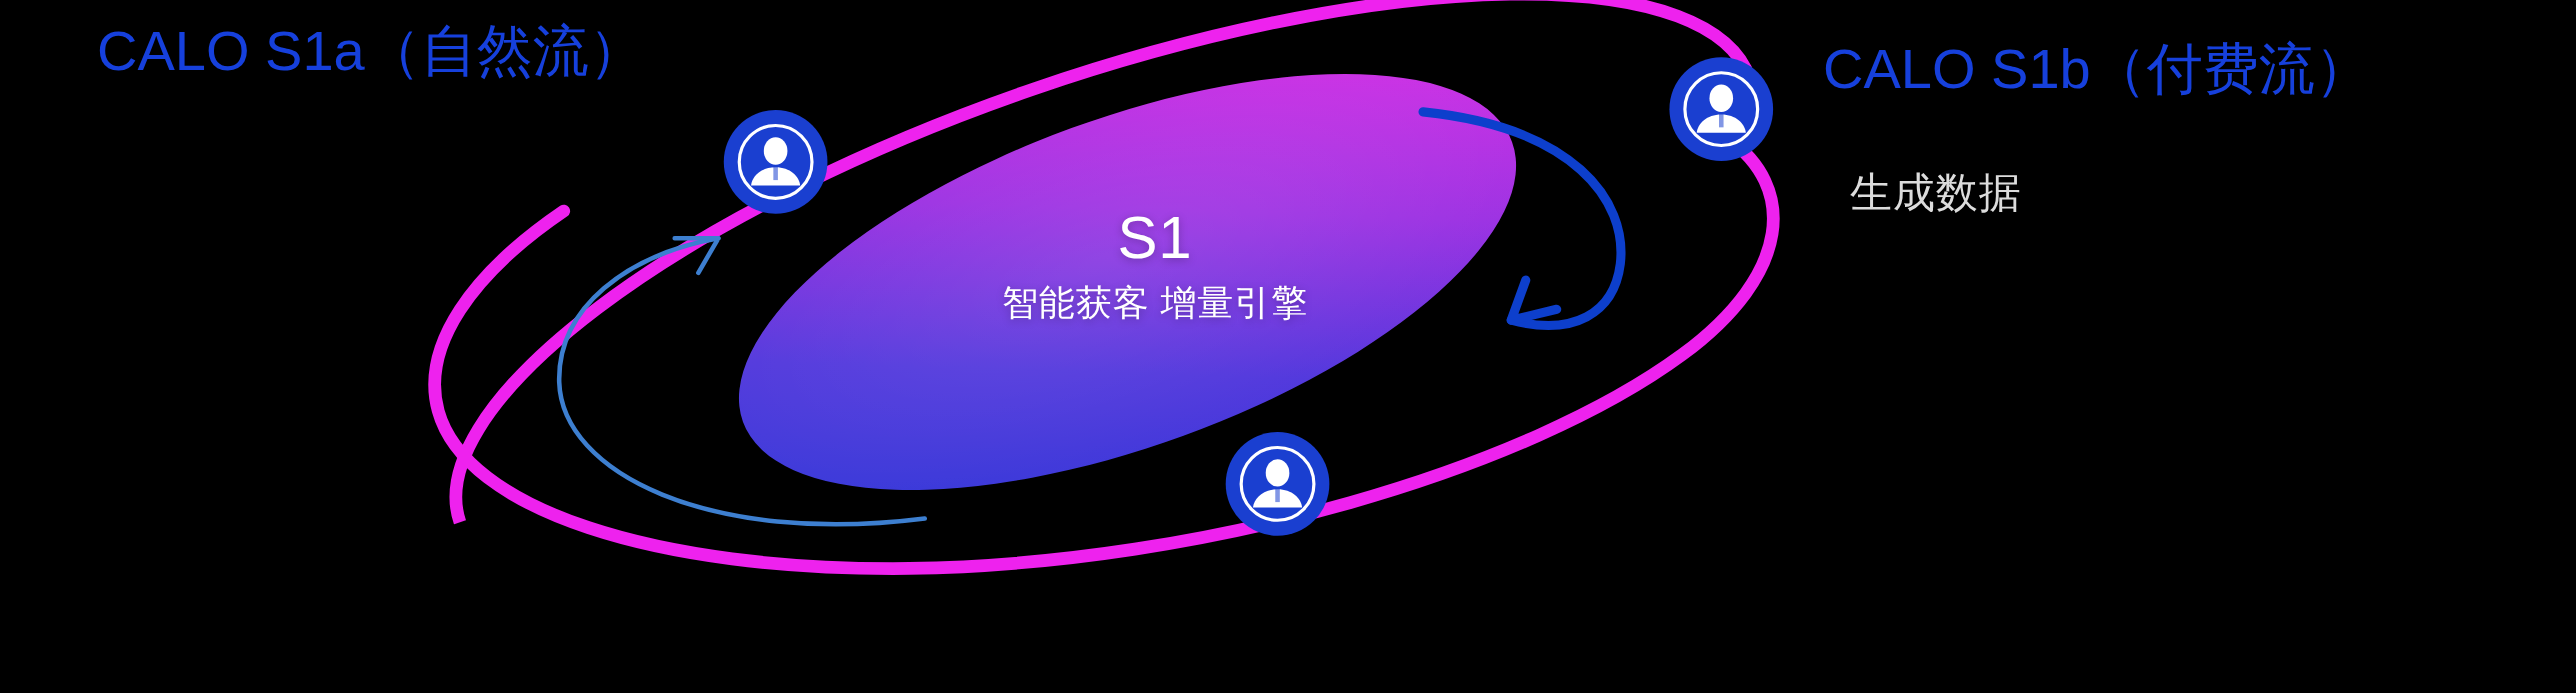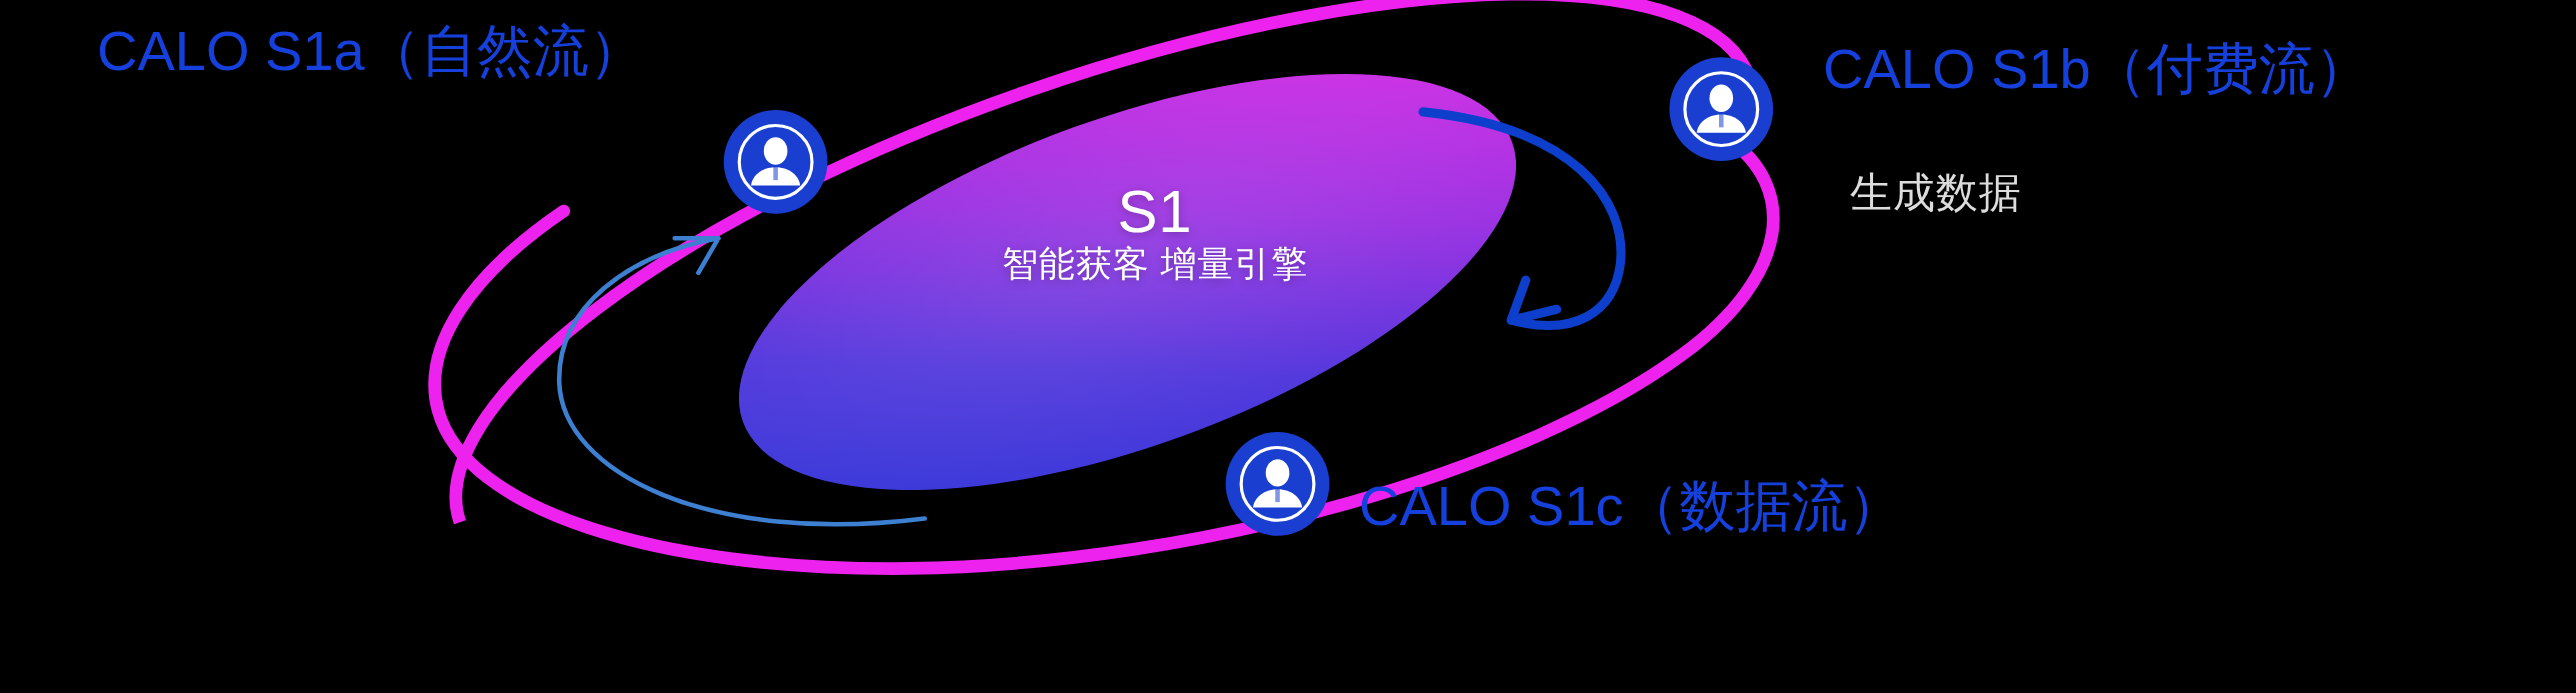--- a/index.html
+++ b/index.html
@@ -47,37 +47,37 @@
   #label-s1b-title { left: 1823px; top: 40px; }
   #label-s1b-sub   { left: 1850px; top: 171px; }
 
   #label-s1c-title { left: 1359px; top: 477px; }
   #label-s1c-sub   { left: 1423px; top: 582px; }
 
   
   #core-text {
     position: absolute;
     left: 937px;
-    top: 182px;
+    top: 208px;
     width: 436px;
     text-align: center;
     pointer-events: none;
   }
   #core-title {
     color: #ffffff;
     font-size: 60px;
     line-height: 1;
     letter-spacing: 0.9px;
     text-shadow: 0 1.8px 9px rgba(0,0,0,.25);
   }
   #core-sub {
     color: #ffffff;
     font-size: 36px;
     line-height: 1;
-    margin-top: 4px;
+    margin-top: 17px;
     letter-spacing: 0.9px;
     text-shadow: 0 1.8px 9px rgba(0,0,0,.25);
   }
 </style>
 </head>
 <body>
 
 <div id="stage">
 
   <svg id="scene" viewBox="0 0 2833 763" preserveAspectRatio="none">
@@ -158,16 +158,15 @@
   <div id="core-text">
     <div id="core-title">S1</div>
     <div id="core-sub">智能获客  增量引擎</div>
   </div>
 
   <div class="lbl lbl-title" id="label-s1a-title">CALO S1a（自然流）</div>
 
   <div class="lbl lbl-title" id="label-s1b-title">CALO S1b（付费流）</div>
   <div class="lbl lbl-sub" id="label-s1b-sub">生成数据</div>
 
-  <div class="lbl lbl-title" id="label-s1c-title">CALO S1c（数据流）</div>
 
 </div>
 
 
 </body></html>

